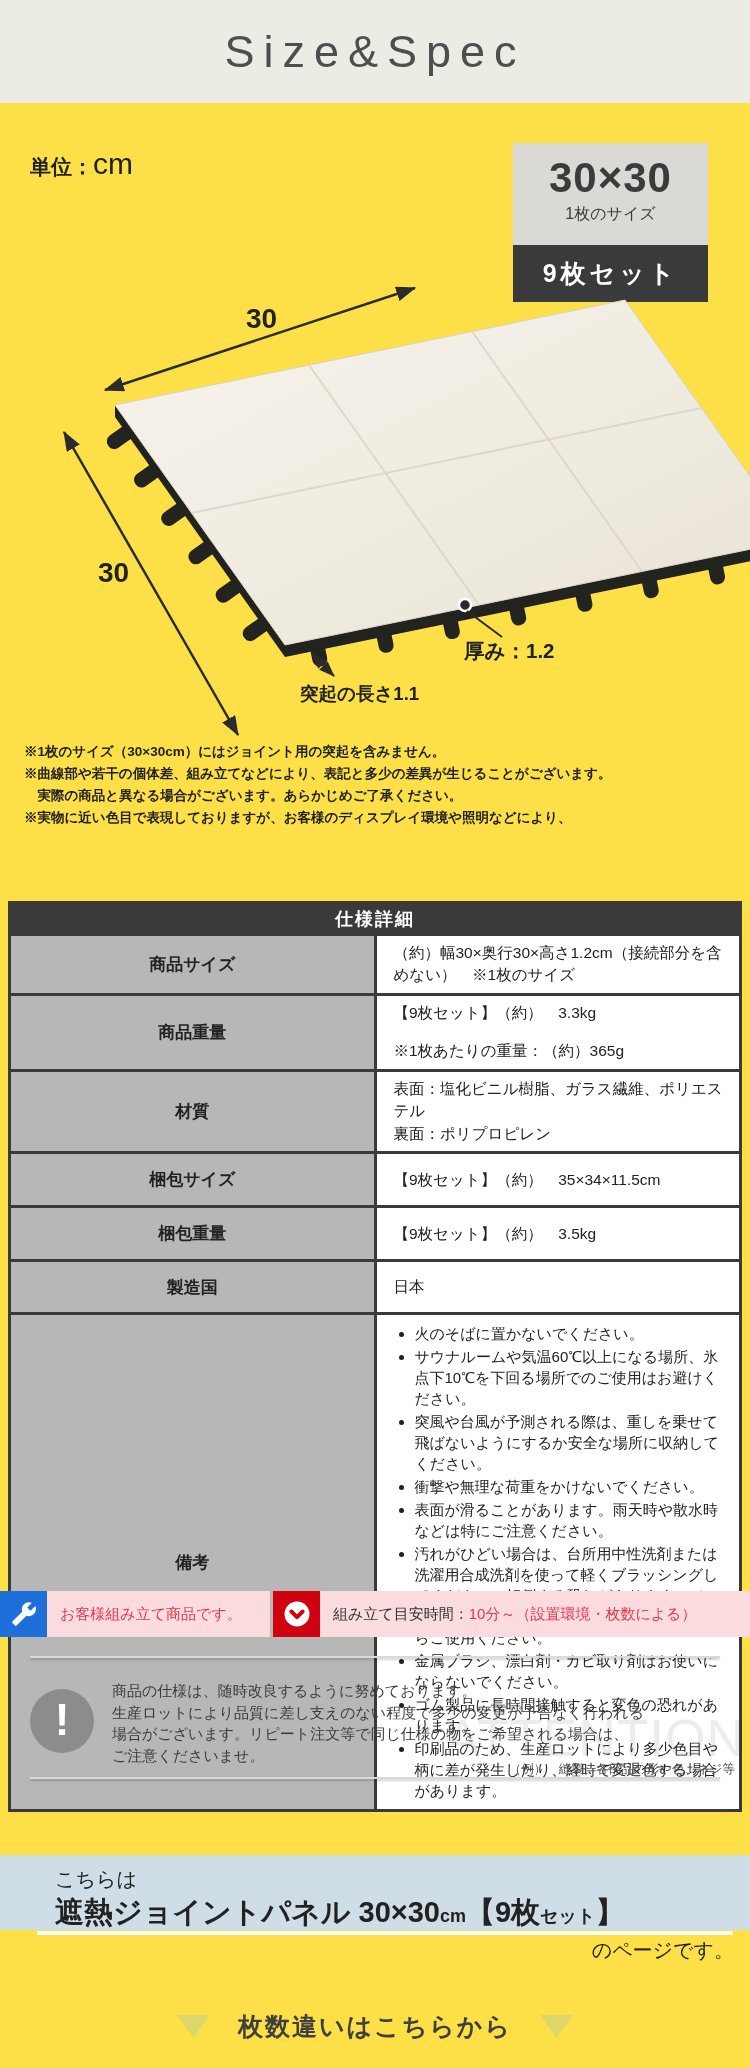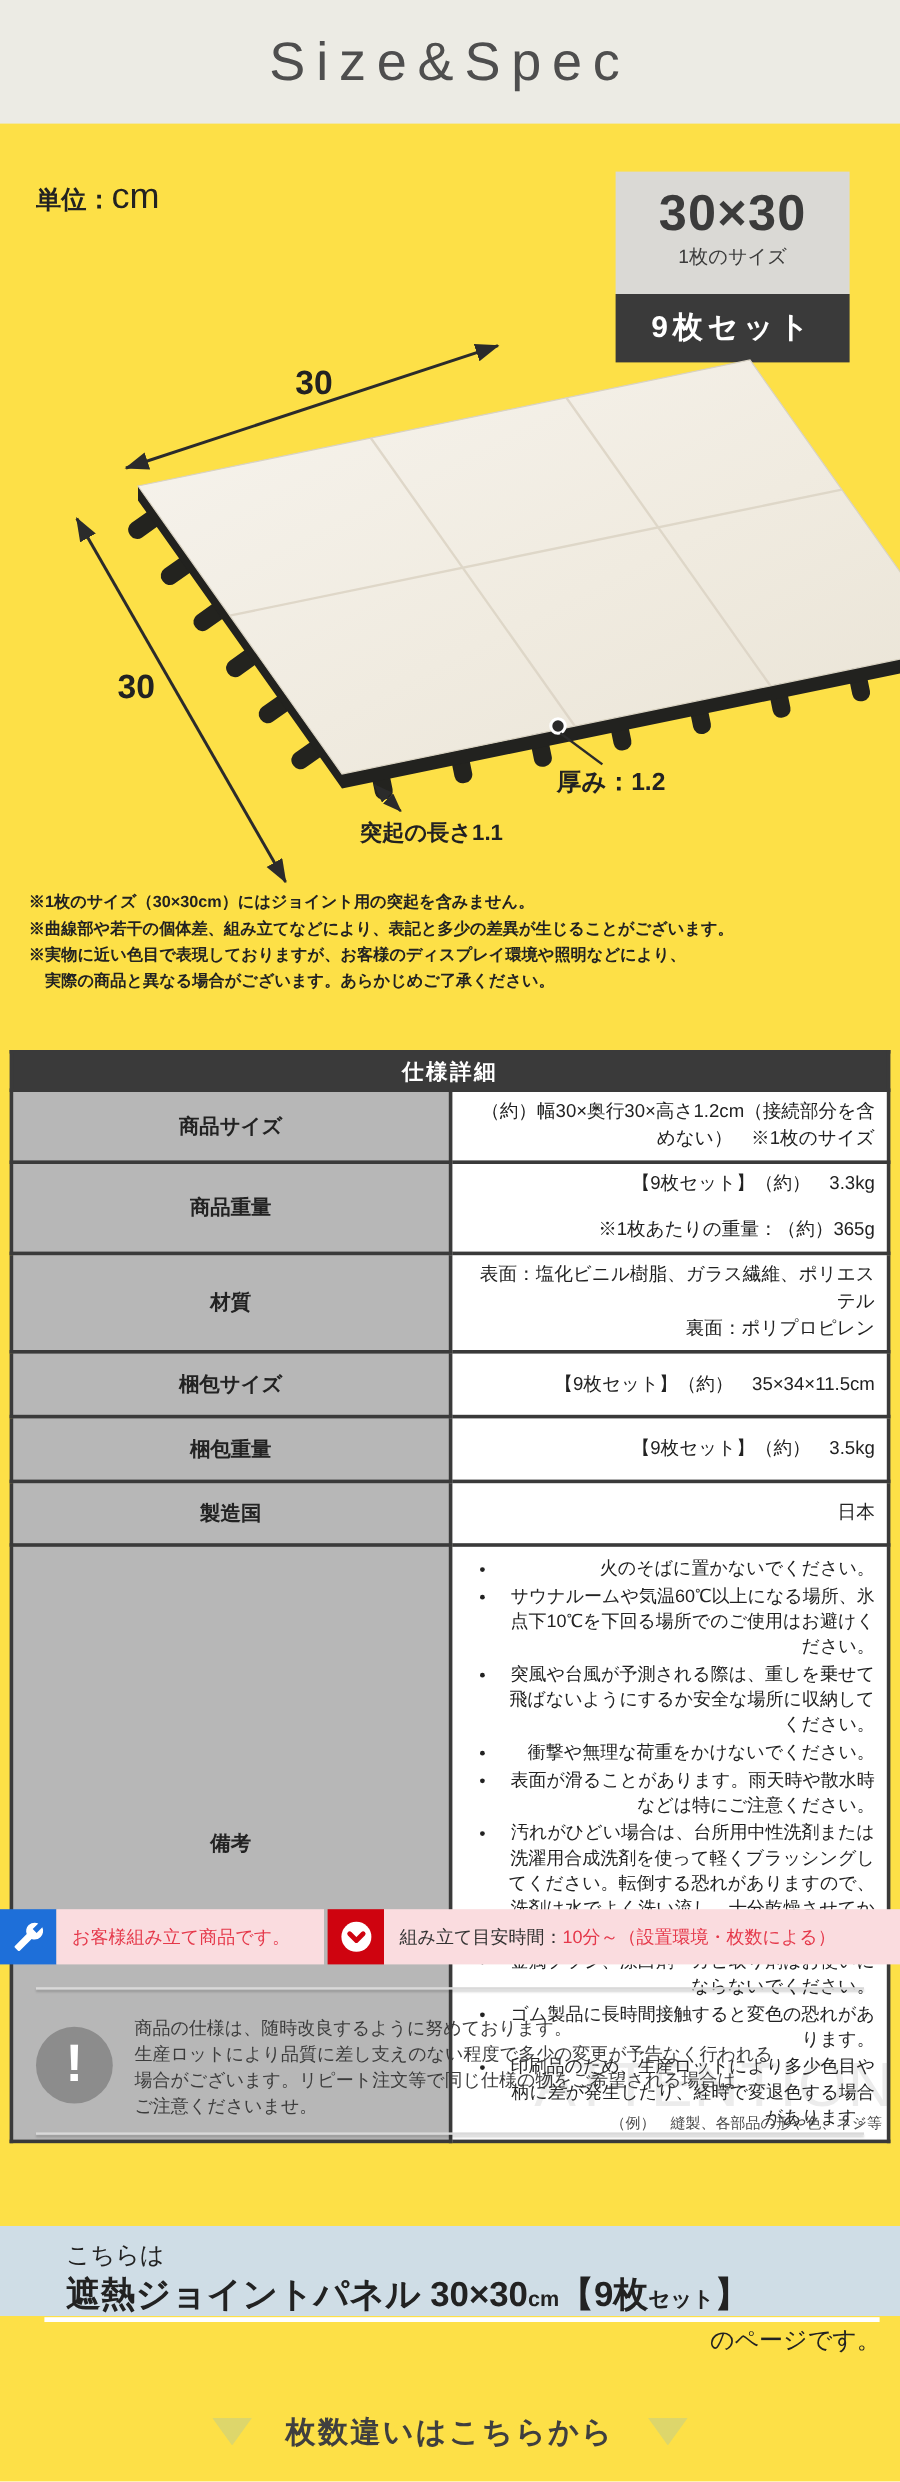--- a/index.html
+++ b/index.html
@@ -19,27 +19,27 @@
   .badge-caption{font-size:16px;margin-top:3px;color:#3b3b3b;}
   .badge-bottom{height:57px;background:#3a3a3a;color:#fff;text-align:center;line-height:57px;
                 font-size:25px;font-weight:bold;letter-spacing:4px;}
   
   .diagram{position:absolute;top:230px;left:0;}
   .dim-text{font-weight:bold;fill:#222;}
   
   .notes{position:absolute;top:741px;left:24px;font-size:13.5px;font-weight:bold;
          line-height:22px;color:#222;white-space:nowrap;}
   
-  .spec{position:absolute;top:875px;left:8px;width:734px;border-collapse:collapse;
+  .spec{position:absolute;top:901px;left:8px;width:734px;border-collapse:collapse;
         table-layout:fixed;}
   .spec th,.spec td{border:3px solid #3a3a3a;}
   .spec th{background:#3a3a3a;color:#fff;font-size:18px;font-weight:bold;height:25px;
            letter-spacing:2px;padding:2px;}
   .spec .lbl{width:129px;background:#b7b7b7;text-align:center;font-size:17px;font-weight:bold;color:#222;}
-  .spec .val{background:#fff;font-size:15.5px;color:#222;padding:6px 10px 6px 17px;line-height:1.45;text-align:right;}
+  .spec .val{background:#fff;font-size:15.5px;color:#222;padding:6px 10px 6px 17px;line-height:1.45;}
   .spec .val .gap{margin-top:15px;}
   .spec ul{margin:0 0;padding-left:21px;}
   .spec li{margin:2px 0;line-height:21px;font-size:15px;}
   
   .banner{position:absolute;top:1591px;height:46px;display:flex;}
   .banner .icon-box{width:47px;height:46px;display:flex;align-items:center;justify-content:center;flex:none;}
   .banner .strip{flex:1;background:#fadcdf;display:flex;align-items:center;padding-left:13px;
                  font-size:15px;white-space:nowrap;}
   .banner1{left:0;width:270px;}
   .banner1 .icon-box{background:#1e6fd9;}
@@ -146,22 +146,22 @@
     <line x1="467" y1="381" x2="502" y2="407" stroke="#2b2b2b" stroke-width="2"></line>
     <text class="dim-text" x="464" y="428" font-size="20.5">厚み：1.2</text>
 
     <line x1="312" y1="424" x2="334" y2="446" stroke="#2b2b2b" stroke-width="2" marker-start="url(#ah)" marker-end="url(#ah)"></line>
     <text class="dim-text" x="300" y="470" font-size="18.5">突起の長さ1.1</text>
   </svg>
 
   <div class="notes">
     <div>※1枚のサイズ（30×30cm）にはジョイント用の突起を含みません。</div>
     <div>※曲線部や若干の個体差、組み立てなどにより、表記と多少の差異が生じることがございます。</div>
+    <div>　実際の商品と異なる場合がございます。あらかじめご了承ください。</div>
     <div>※実物に近い色目で表現しておりますが、お客様のディスプレイ環境や照明などにより、</div>
-    <div>　実際の商品と異なる場合がございます。あらかじめご了承ください。</div>
   </div>
 
   <table class="spec">
     <tbody>
         <tr>
       <th colspan="2">仕様詳細</th>
     </tr>
     <tr>
       <td class="lbl" style="height:52px">商品サイズ</td>
       <td class="val">

